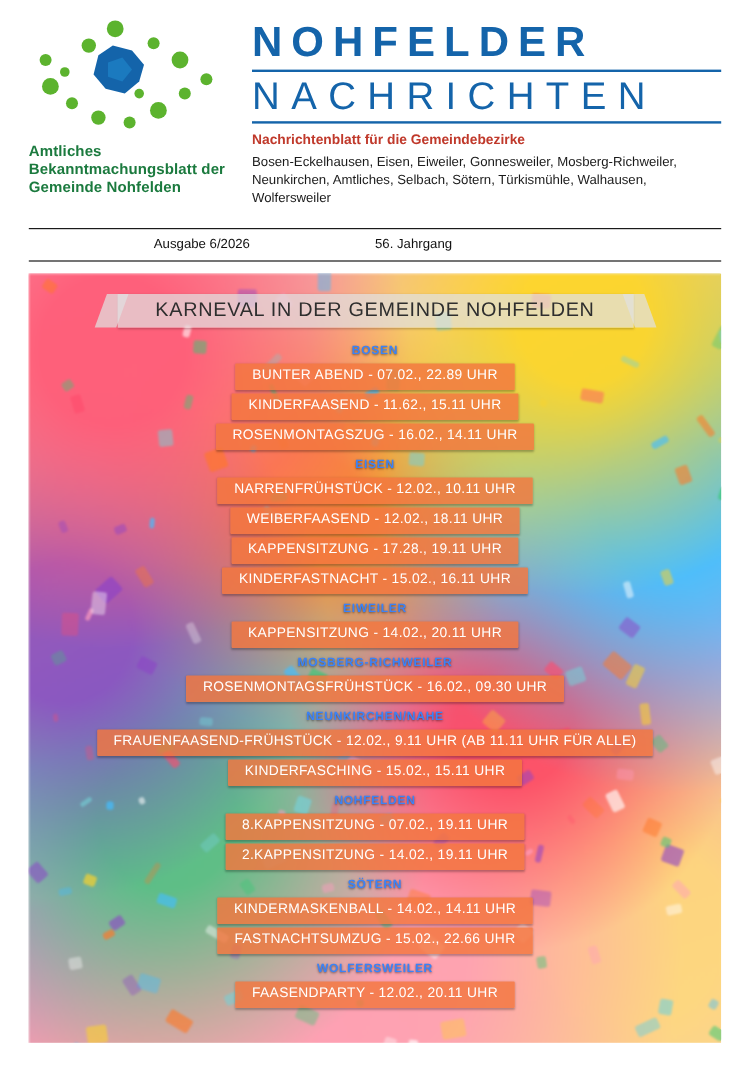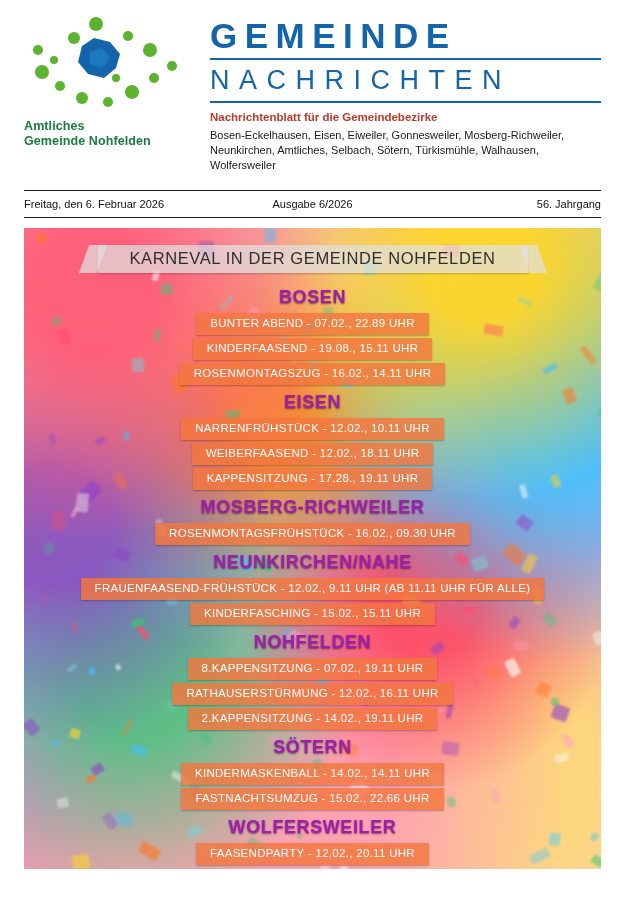--- a/index.html
+++ b/index.html
@@ -63,21 +63,21 @@
     white-space: nowrap;
   }
   .title-rule {
     height: 2px;
     background: #1464aa;
     margin: 2px 0 3px 0;
     width: 100%;
   }
   .title-sub {
     color: #1464aa;
-    font-size: 27px;
+    font-size: 32px;
     font-weight: normal;
     letter-spacing: 9.5px;
     line-height: 34px;
     white-space: nowrap;
   }
   .title-rule2 {
     height: 1.5px;
     background: #1464aa;
     margin: 4px 0 8px 0;
     width: 100%;
@@ -101,21 +101,21 @@
     border-top: 1.5px solid #1a1a1a;
     border-bottom: 1.5px solid #1a1a1a;
     height: 26px;
     display: flex;
     align-items: center;
     font-size: 11px;
     color: #111;
   }
   .infobar .left { flex: 1 1 0; text-align: left; }
   .infobar .center { flex: 1 1 0; text-align: center; }
-  .infobar .right { flex: 1 1 0; text-align: right; }
+  .infobar .right { flex: 1 1 0; text-align: left; }
 
   
   .poster-wrap {
     position: relative;
     margin: 10px 24px 0 24px;
     height: 650px;
     overflow: hidden;
   }
   .poster-bg {
     position: absolute;
@@ -176,22 +176,22 @@
     top: 0;
     bottom: 0;
     width: 18px;
     background: rgba(224,224,224,0.72);
   }
   .poster-title::before { left: -14px; transform: skewX(-20deg); }
   .poster-title::after { right: -14px; transform: skewX(20deg); }
 
   .section { width: 100%; text-align: center; }
   .section-name {
-    color: #a21caf;
-    font-size: 18px;
+    color: #3b82f6;
+    font-size: 10px;
     font-weight: bold;
     letter-spacing: 0.6px;
     text-shadow: 0 1px 2px rgba(0,0,0,0.55);
     margin: 6px 0 3px 0;
   }
   .entry {
     display: inline-block;
     background: rgba(243,118,62,0.82);
     color: #ffffff;
     font-size: 11.5px;
@@ -239,39 +239,39 @@
             <circle cx="14" cy="34" r="5"></circle>
             <circle cx="30" cy="44" r="4"></circle>
             <circle cx="92" cy="62" r="4"></circle>
           </g>
           <path d="M58 30 L70 22 L86 26 L96 38 L92 52 L80 62 L64 58 L54 46 Z" fill="#1464aa"></path>
           <path d="M66 36 L78 32 L86 42 L78 52 L66 48 Z" fill="#1b7abf"></path>
         </svg>
       </div>
       <div class="logo-sub">
         <div>Amtliches</div>
+        <div>Bekanntmachungsblatt der</div>
         <div>Gemeinde Nohfelden</div>
       </div>
     </div>
 
     <div class="title-block">
-      <div class="title-main">GEMEINDE</div>
+      <div class="title-main">NOHFELDER</div>
       <div class="title-rule"></div>
       <div class="title-sub">NACHRICHTEN</div>
       <div class="title-rule2"></div>
       <div class="sub-head">Nachrichtenblatt für die Gemeindebezirke</div>
       <div class="districts">
         <div>Bosen-Eckelhausen, Eisen, Eiweiler, Gonnesweiler, Mosberg-Richweiler,</div>
         <div>Neunkirchen, Amtliches, Selbach, Sötern, Türkismühle, Walhausen, Wolfersweiler</div>
       </div>
     </div>
   </div>
 
   <div class="infobar">
-    <div class="left">Freitag, den 6. Februar 2026</div>
     <div class="center">Ausgabe 6/2026</div>
     <div class="right">56. Jahrgang</div>
   </div>
 
   <div class="poster-wrap">
     <div class="poster-bg"></div>
     <div class="poster-confetti" id="confetti">
         <span style="left: 54.2292%; top: 98.7092%; width: 14.5529px; height: 7.59118px; background: rgb(255, 255, 255); transform: rotate(95deg); opacity: 0.78;"></span>
         <span style="left: 99.7373%; top: 20.9634%; width: 19.6452px; height: 4.89472px; background: rgb(255, 212, 41); transform: rotate(178deg); opacity: 0.38;"></span>
         <span style="left: 7.19935%; top: 67.3684%; width: 11.145px; height: 4.36304px; background: rgb(118, 209, 216); transform: rotate(145deg); opacity: 0.72;"></span>
@@ -404,42 +404,46 @@
         <span style="left: 88.9758%; top: 70.0044%; width: 12.8083px; height: 13.3139px; background: rgb(255, 120, 40); transform: rotate(24deg); opacity: 0.58;"></span>
       </div>
     <div class="poster-blur"></div>
 
     <div class="poster-inner">
       <div class="poster-title">KARNEVAL IN DER GEMEINDE NOHFELDEN</div>
       <div id="sections" style="width:100%;">
           <div class="section">
             <div class="section-name">BOSEN</div>
             <div class="entry-row"><span class="entry">BUNTER ABEND - 07.02., 22.89 UHR</span></div>
-            <div class="entry-row"><span class="entry">KINDERFAASEND - 19.08., 15.11 UHR</span></div>
+            <div class="entry-row"><span class="entry">KINDERFAASEND - 11.62., 15.11 UHR</span></div>
             <div class="entry-row"><span class="entry">ROSENMONTAGSZUG - 16.02., 14.11 UHR</span></div>
           </div>
           <div class="section">
             <div class="section-name">EISEN</div>
             <div class="entry-row"><span class="entry">NARRENFRÜHSTÜCK - 12.02., 10.11 UHR</span></div>
             <div class="entry-row"><span class="entry">WEIBERFAASEND - 12.02., 18.11 UHR</span></div>
             <div class="entry-row"><span class="entry">KAPPENSITZUNG - 17.28., 19.11 UHR</span></div>
+            <div class="entry-row"><span class="entry">KINDERFASTNACHT - 15.02., 16.11 UHR</span></div>
+          </div>
+          <div class="section">
+            <div class="section-name">EIWEILER</div>
+            <div class="entry-row"><span class="entry">KAPPENSITZUNG - 14.02., 20.11 UHR</span></div>
           </div>
           <div class="section">
             <div class="section-name">MOSBERG-RICHWEILER</div>
             <div class="entry-row"><span class="entry">ROSENMONTAGSFRÜHSTÜCK - 16.02., 09.30 UHR</span></div>
           </div>
           <div class="section">
             <div class="section-name">NEUNKIRCHEN/NAHE</div>
             <div class="entry-row"><span class="entry">FRAUENFAASEND-FRÜHSTÜCK - 12.02., 9.11 UHR (AB 11.11 UHR FÜR ALLE)</span></div>
             <div class="entry-row"><span class="entry">KINDERFASCHING - 15.02., 15.11 UHR</span></div>
           </div>
           <div class="section">
             <div class="section-name">NOHFELDEN</div>
             <div class="entry-row"><span class="entry">8.KAPPENSITZUNG - 07.02., 19.11 UHR</span></div>
-            <div class="entry-row"><span class="entry">RATHAUSERSTÜRMUNG - 12.02., 16.11 UHR</span></div>
             <div class="entry-row"><span class="entry">2.KAPPENSITZUNG - 14.02., 19.11 UHR</span></div>
           </div>
           <div class="section">
             <div class="section-name">SÖTERN</div>
             <div class="entry-row"><span class="entry">KINDERMASKENBALL - 14.02., 14.11 UHR</span></div>
             <div class="entry-row"><span class="entry">FASTNACHTSUMZUG - 15.02., 22.66 UHR</span></div>
           </div>
           <div class="section">
             <div class="section-name">WOLFERSWEILER</div>
             <div class="entry-row"><span class="entry">FAASENDPARTY - 12.02., 20.11 UHR</span></div>

